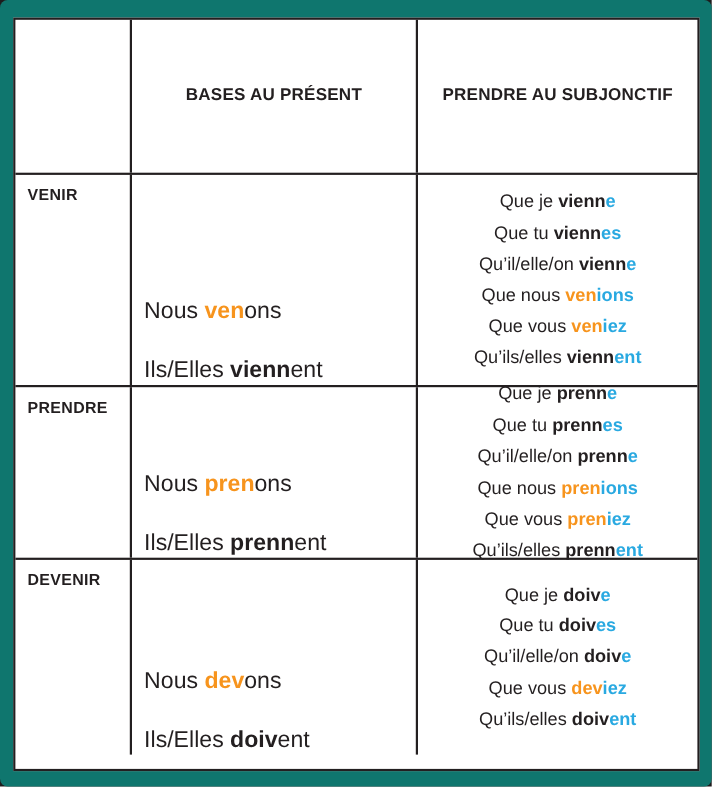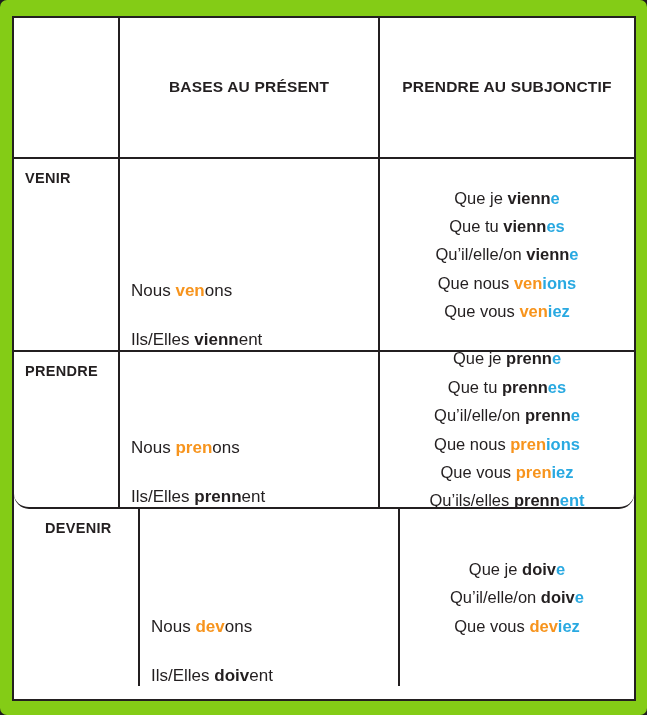--- a/index.html
+++ b/index.html
@@ -12,21 +12,21 @@
     height: 715px;
     background: #1e1c1d;
     font-family: "Liberation Sans", sans-serif;
     overflow: hidden;
   }
 
   #page {
     position: relative;
     width: 647px;
     height: 715px;
-    background: #84cc16;
+    background: #0f766e;
     border-radius: 7px;
     box-sizing: border-box;
   }
 
   
   .table-sheet {
     position: absolute;
     left: 12px;
     top: 16px;
     width: 624px;
@@ -36,25 +36,25 @@
     border: 2px solid #231f20;
     display: flex;
     flex-direction: column;
   }
 
   .row {
     display: flex;
     box-sizing: border-box;
     border-bottom: 2px solid #231f20;
   }
-  .row:last-child { border-bottom: none; padding-left: 20px; }
+  .row:last-child { border-bottom: none; }
 
   .row-header  { height: 141px; }
   .row-verb-1  { height: 193px; }
-  .row-verb-2  { height: 157px; border-radius: 15px; }
+  .row-verb-2  { height: 157px; }
   .row-verb-3  { height: 177px; }
 
   .cell {
     box-sizing: border-box;
     border-right: 2px solid #231f20;
     position: relative;
   }
   .cell:last-child { border-right: none; }
 
   .col-verb   { width: 106px; }
@@ -89,21 +89,21 @@
 
   
   .indic-block {
     height: 100%;
     display: flex;
     flex-direction: column;
     justify-content: flex-end;
     padding: 0 0 18px 11px;
   }
   .indic-line {
-    font-size: 17px;
+    font-size: 21px;
     color: #231f20;
     line-height: 1.25;
   }
   .indic-line + .indic-line { margin-top: 28px; }
 
   
   .subj-block {
     height: 100%;
     display: flex;
     flex-direction: column;
@@ -157,20 +157,21 @@
             <div class="indic-line"><span class="plain">Ils/Elles </span><span class="stem-dark">vienn</span><span class="plain">ent</span></div>
           </div>
       </div>
       <div class="cell col-subj">
         <div class="subj-block">
             <div class="subj-line"><span class="plain">Que je </span><span class="stem-dark">vienn</span><span class="ending-blue">e</span></div>
             <div class="subj-line"><span class="plain">Que tu </span><span class="stem-dark">vienn</span><span class="ending-blue">es</span></div>
             <div class="subj-line"><span class="plain">Qu’il/elle/on </span><span class="stem-dark">vienn</span><span class="ending-blue">e</span></div>
             <div class="subj-line"><span class="plain">Que nous </span><span class="stem-orange">ven</span><span class="ending-blue">ions</span></div>
             <div class="subj-line"><span class="plain">Que vous </span><span class="stem-orange">ven</span><span class="ending-blue">iez</span></div>
+            <div class="subj-line"><span class="plain">Qu’ils/elles </span><span class="stem-dark">vienn</span><span class="ending-blue">ent</span></div>
           </div>
       </div>
     </div>
 
     <div class="row row-verb-2">
       <div class="cell col-verb">
         <div class="verb-name">PRENDRE</div>
       </div>
       <div class="cell col-indic">
         <div class="indic-block">
@@ -196,20 +197,22 @@
       </div>
       <div class="cell col-indic">
         <div class="indic-block">
             <div class="indic-line"><span class="plain">Nous </span><span class="stem-orange">dev</span><span class="plain">ons</span></div>
             <div class="indic-line"><span class="plain">Ils/Elles </span><span class="stem-dark">doiv</span><span class="plain">ent</span></div>
           </div>
       </div>
       <div class="cell col-subj">
         <div class="subj-block">
             <div class="subj-line"><span class="plain">Que je </span><span class="stem-dark">doiv</span><span class="ending-blue">e</span></div>
+            <div class="subj-line"><span class="plain">Que tu </span><span class="stem-dark">doiv</span><span class="ending-blue">es</span></div>
             <div class="subj-line"><span class="plain">Qu’il/elle/on </span><span class="stem-dark">doiv</span><span class="ending-blue">e</span></div>
             <div class="subj-line"><span class="plain">Que vous </span><span class="stem-orange">dev</span><span class="ending-blue">iez</span></div>
+            <div class="subj-line"><span class="plain">Qu’ils/elles </span><span class="stem-dark">doiv</span><span class="ending-blue">ent</span></div>
           </div>
       </div>
     </div>
 
   </div>
 </div>
 
 </body></html>

